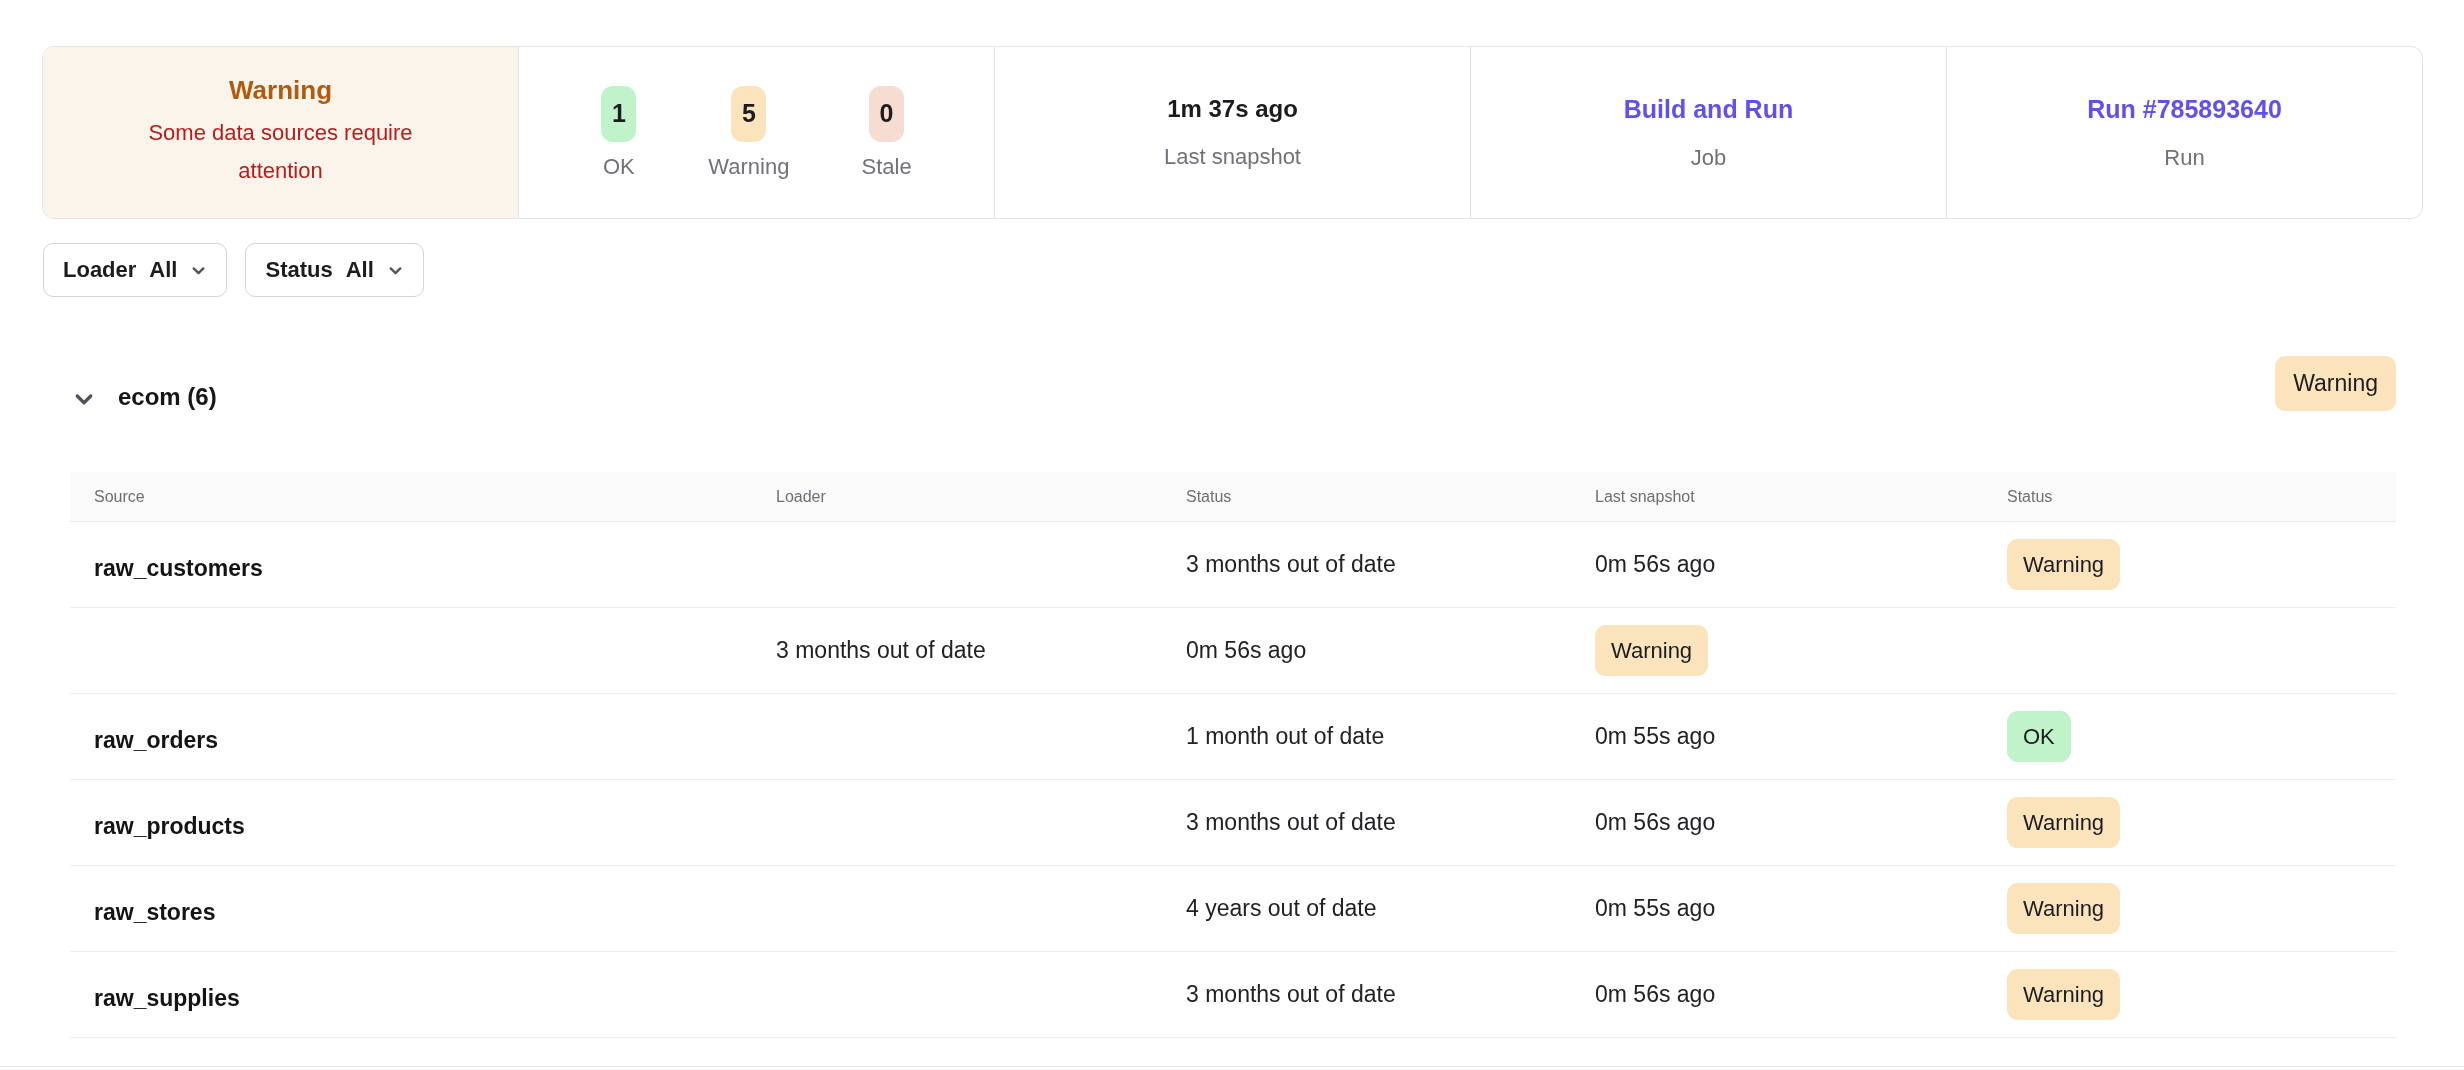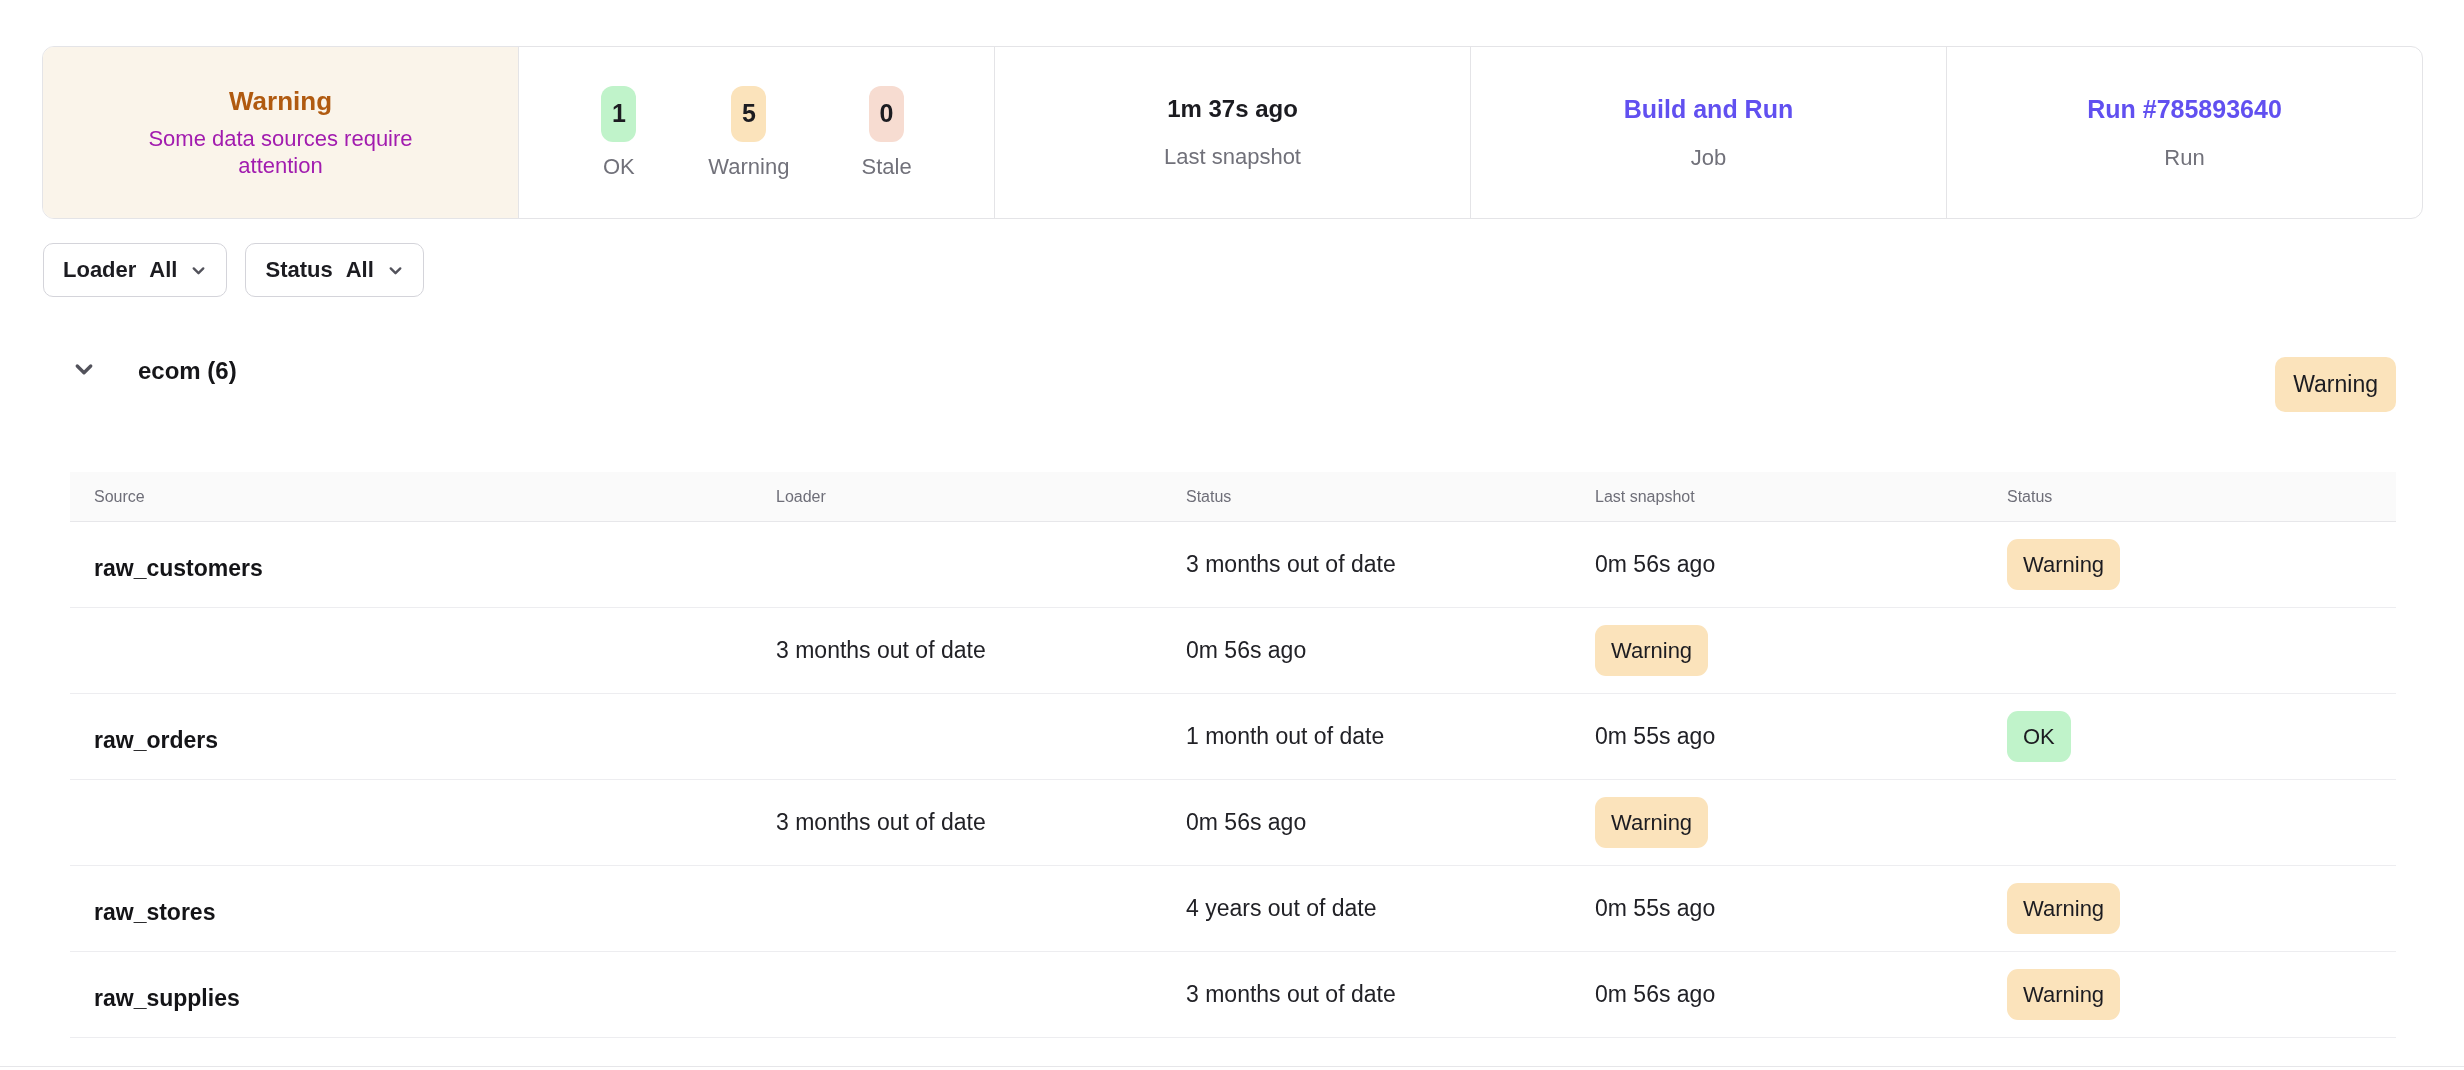--- a/index.html
+++ b/index.html
@@ -7,21 +7,21 @@
               font-family:"Liberation Sans","DejaVu Sans",sans-serif; color:#1c1c21; }
   body { position:relative; }
 
   
   .summary-bar { position:absolute; left:42px; top:46px; right:41px; height:173px;
                  border:1px solid #e4e4e7; border-radius:12px; display:flex; background:#fff; }
   .cell { flex:1 1 0; display:flex; flex-direction:column; align-items:center; justify-content:center; }
   .cell + .cell { border-left:1px solid #e4e4e7; }
   .status-card { background:var(--card-bg,#faf4ea); border-radius:11px 0 0 11px; }
   .status-title { font-size:26px; font-weight:700; color:var(--warn-text,#b05a10); margin-bottom:8px; }
-  .status-subtitle { font-size:22px; line-height:27px; color:#a21caf; text-align:center; max-width:340px; }
+  .status-subtitle { font-size:22px; line-height:38px; color:#b91c1c; text-align:center; max-width:340px; }
 
   .stats { flex-direction:row; gap:72px; }
   .stat { display:flex; flex-direction:column; align-items:center; }
   .stat-pill { width:35px; height:56px; border-radius:12px; display:flex; align-items:center;
                justify-content:center; font-size:25px; font-weight:600; color:#1c1c21; }
   .pill-ok { background:var(--ok-bg,#c0f3ca); }
   .pill-warning { background:var(--warning-bg,#fbe3bb); }
   .pill-stale { background:var(--stale-bg,#f7dcd1); }
   .stat-label { margin-top:12px; font-size:22px; color:#71717a; }
 
@@ -34,21 +34,21 @@
   .filters { position:absolute; left:43px; top:243px; display:flex; gap:18px; }
   .filter-btn { height:54px; padding:0 19px; background:#fff; border:1.5px solid #d4d4da;
                 border-radius:10px; display:flex; align-items:center; gap:13px; cursor:pointer;
                 font-family:inherit; font-size:22px; color:#1c1c21; }
   .filter-name { font-weight:600; }
   .filter-value { font-weight:600; }
   .chev { stroke:#52525b; fill:none; stroke-width:2.2; stroke-linecap:round; stroke-linejoin:round; }
 
   
   .section { position:absolute; left:70px; right:68px; top:357px; }
-  .group-header { height:54px; display:flex; align-items:flex-start; cursor:pointer;gap:20px; }
+  .group-header { height:54px; display:flex; align-items:flex-end; cursor:pointer; }
   .group-chevron { margin-left:2px; }
   .group-title { margin-left:22px; font-size:24px; font-weight:700; color:#161619; }
   .group-spacer { flex:1; }
 
   .badge { display:inline-block; padding:13px 16px; border-radius:11px; font-size:22px;
            font-weight:500; color:#1c1c21; line-height:1.18; }
   .badge-warning { background:var(--warning-bg,#fbe3bb); }
   .badge-ok { background:var(--ok-bg,#c0f3ca); }
   .group-header .badge { padding:14px 18px; font-size:23px; border-radius:10px; }
 
@@ -153,20 +153,21 @@
       <div class="td"><span class="badge badge-warning">Warning</span></div>
     </div>
     <div class="trow">
       <div class="td source">raw_orders</div>
       <div class="td"></div>
       <div class="td">1 month out of date</div>
       <div class="td">0m 55s ago</div>
       <div class="td"><span class="badge badge-ok">OK</span></div>
     </div>
     <div class="trow">
+      <div class="td source">raw_products</div>
       <div class="td"></div>
       <div class="td">3 months out of date</div>
       <div class="td">0m 56s ago</div>
       <div class="td"><span class="badge badge-warning">Warning</span></div>
     </div>
     <div class="trow">
       <div class="td source">raw_stores</div>
       <div class="td"></div>
       <div class="td">4 years out of date</div>
       <div class="td">0m 55s ago</div>

